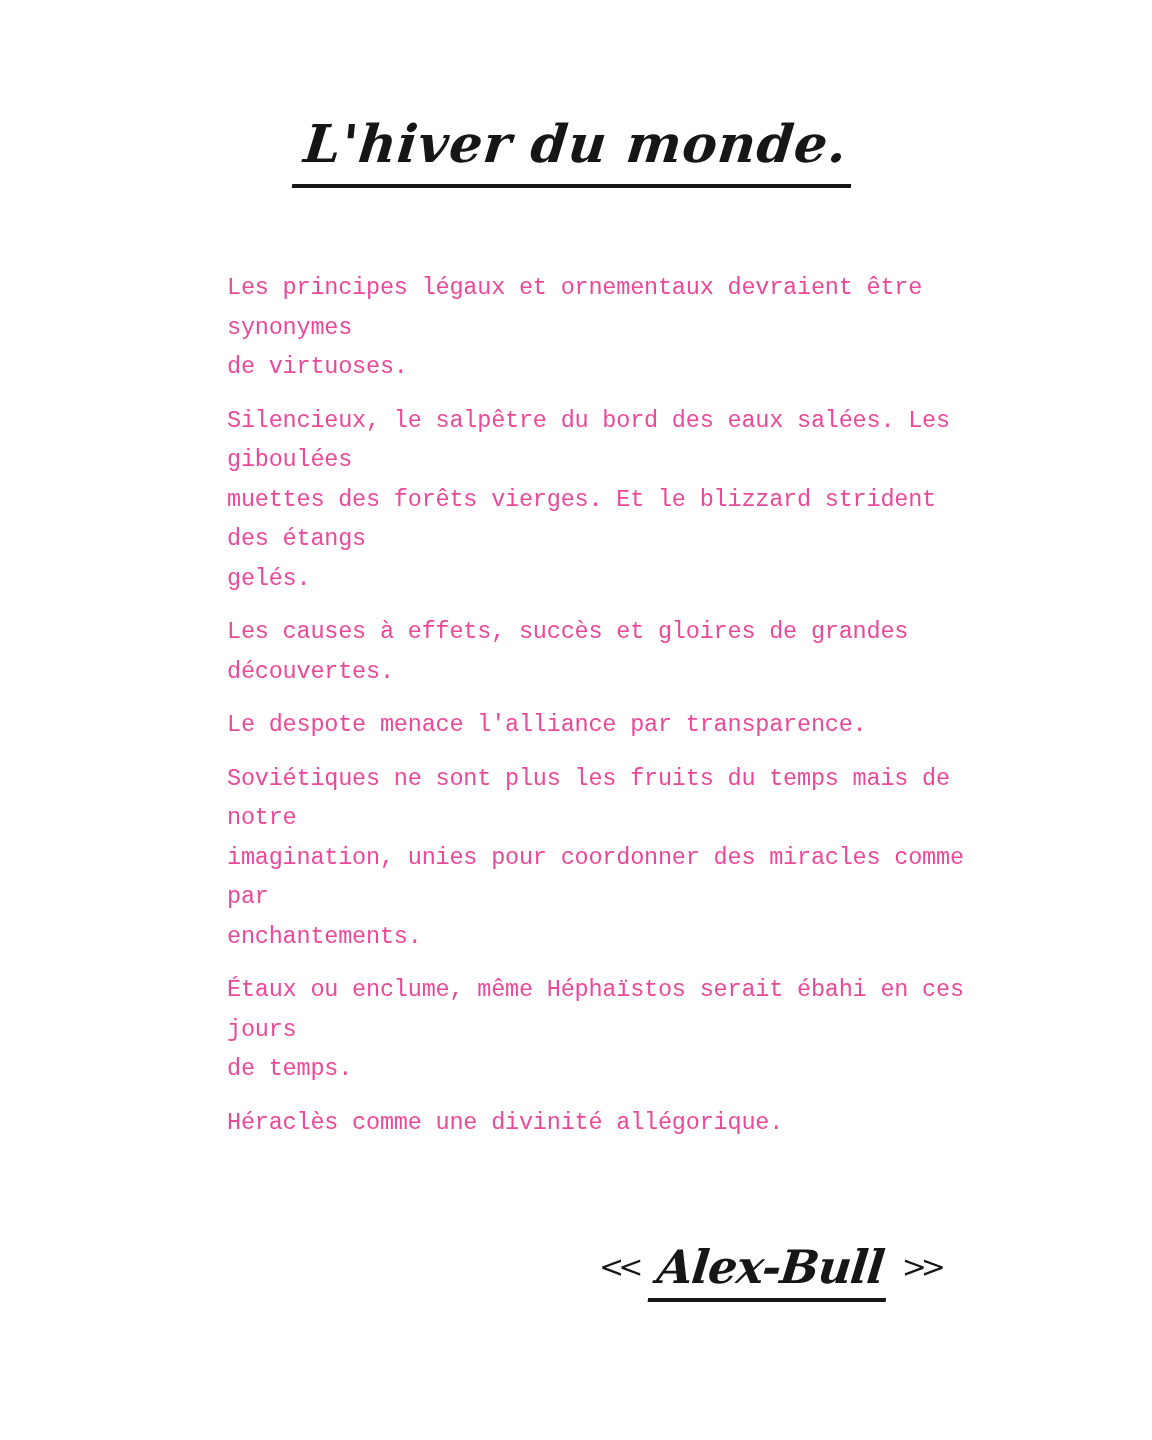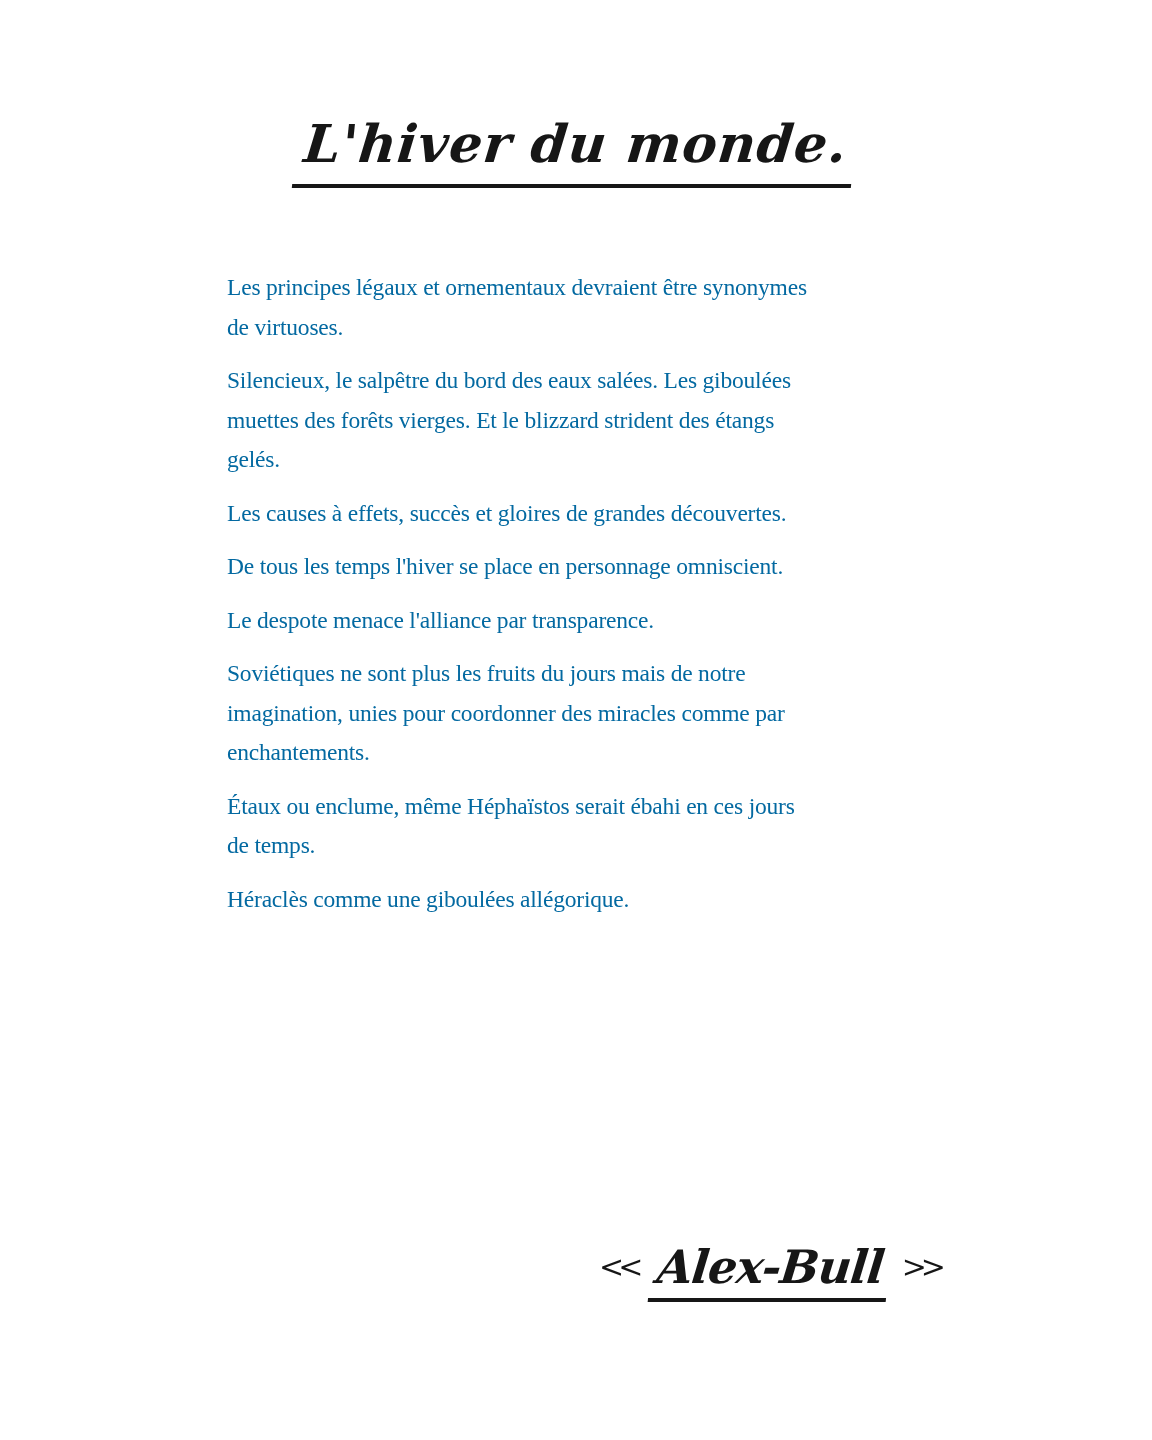--- a/index.html
+++ b/index.html
@@ -40,25 +40,25 @@
 
   
   .body-block {
     position: absolute;
     top: 268px;
     left: 227px;
     width: 760px;
   }
   .para {
     margin: 0 0 14px 0;
-    font-family: Liberation Serif, serif;
+    font-family: Liberation Mono, monospace;
     font-size: 23.5px;
     letter-spacing: -0.2px;
     line-height: 39.5px;
-    color: #0369a1;
+    color: #ec4899;
     white-space: pre-line;
   }
 
   
   .signature-wrap {
     position: absolute;
     top: 1238px;
     left: 0;
     width: 1152px;
   }
@@ -103,28 +103,27 @@
     <span class="doc-title">L'hiver du monde.</span>
   </div>
 
   <div class="body-block">
       <p class="para">Les principes légaux et ornementaux devraient être synonymes
 de virtuoses.</p>
       <p class="para">Silencieux, le salpêtre du bord des eaux salées. Les giboulées
 muettes des forêts vierges. Et le blizzard strident des étangs
 gelés.</p>
       <p class="para">Les causes à effets, succès et gloires de grandes découvertes.</p>
-      <p class="para">De tous les temps l'hiver se place en personnage omniscient.</p>
       <p class="para">Le despote menace l'alliance par transparence.</p>
-      <p class="para">Soviétiques ne sont plus les fruits du jours mais de notre
+      <p class="para">Soviétiques ne sont plus les fruits du temps mais de notre
 imagination, unies pour coordonner des miracles comme par
 enchantements.</p>
       <p class="para">Étaux ou enclume, même Héphaïstos serait ébahi en ces jours
 de temps.</p>
-      <p class="para">Héraclès comme une giboulées allégorique.</p>
+      <p class="para">Héraclès comme une divinité allégorique.</p>
     </div>
 
   <div class="signature-wrap">
     <div class="signature-inner">
       <span class="sig-chev open">&lt;&lt;</span><span class="sig-name">Alex-Bull</span><span class="sig-chev close">&gt;&gt;</span>
     </div>
   </div>
 
 </div>
 

